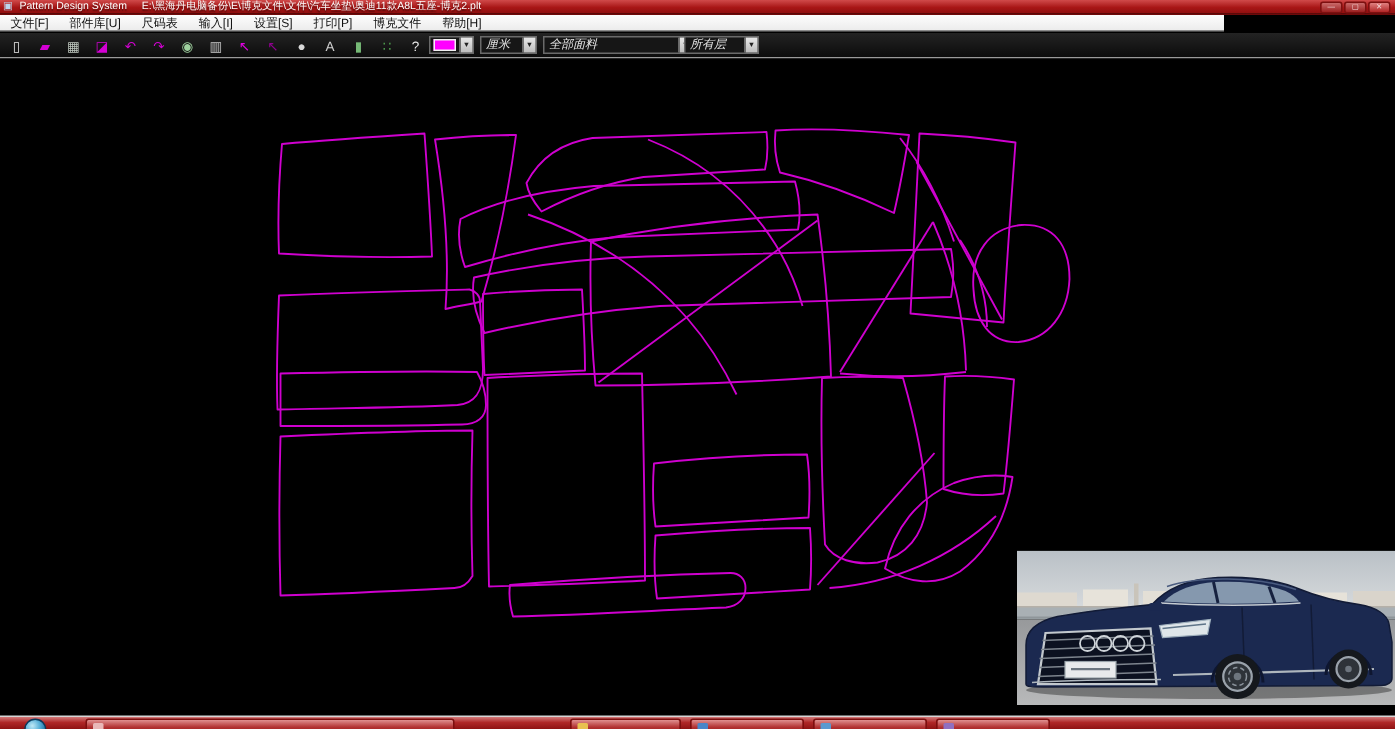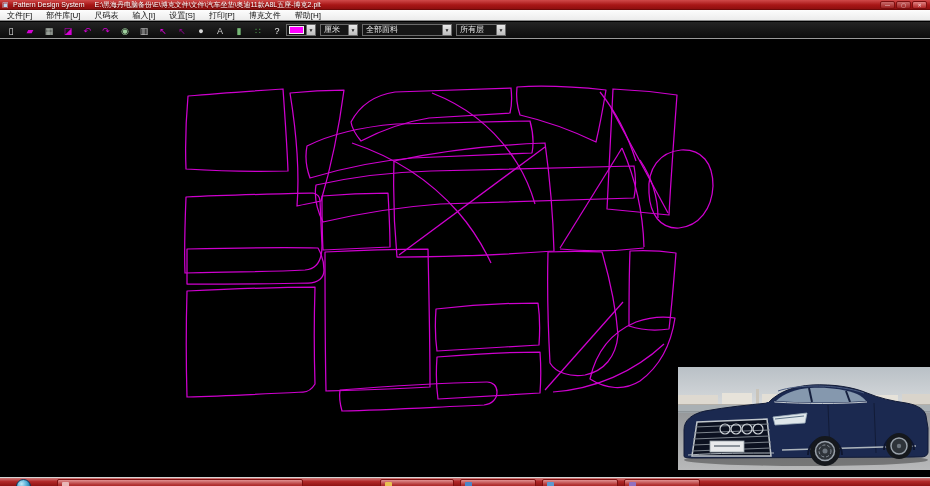--- a/index.html
+++ b/index.html
@@ -16,33 +16,33 @@
   #title-text { color:#ffffff; font-size:7px; line-height:10px; white-space:nowrap;
     text-shadow:0 1px 1px rgba(0,0,0,.5); }
   #title-text .path { margin-left:8px; }
   #win-controls { position:absolute; right:3px; top:1px; display:flex; gap:1px; }
   .win-btn { width:15px; height:8px; font-size:5px; line-height:7px; text-align:center;
     color:#f3dada; background:linear-gradient(#c96a6a,#9c2020); border:1px solid #7c1010;
     border-radius:2px; }
   .win-btn.close { background:linear-gradient(#e08080,#b02525); }
 
   
-  #menubar { position:absolute; left:0; top:10px; width:930px; height:11px;
+  #menubar { position:absolute; left:0; top:10px; width:816px; height:11px;
     background:linear-gradient(#fdfdfd,#ececec); display:flex; align-items:center;
     border-bottom:1px solid #8c8c8c; }
   .menu-item { font-size:8px; line-height:11px; color:#111; padding:0 7px; white-space:nowrap; }
 
   
   #toolbar { position:absolute; left:0; top:22px; width:930px; height:17px;
     background:linear-gradient(#232323,#0c0c0c); border-bottom:1px solid #9a9a9a; }
   .tool-btn { position:absolute; top:1px; width:16px; height:14px; text-align:center;
     font-size:9px; line-height:14px; background:transparent; border:1px solid transparent; }
   .combo { position:absolute; top:2px; height:12px; background:#161616; border:1px solid #6a6a6a;
     color:#e6e6e6; font-size:8px; line-height:10px; display:flex; align-items:center; }
-  .combo .val { flex:1; padding:0 3px; white-space:nowrap; overflow:hidden; }
+  .combo .val { flex:1; padding:0 3px; white-space:nowrap; overflow:hidden;font-style:italic; }
   .combo .arrow { width:9px; height:10px; background:linear-gradient(#e9e9e9,#bdbdbd);
     color:#222; font-size:5px; line-height:10px; text-align:center; border-left:1px solid #6a6a6a; }
   #color-combo .swatch { flex:1; height:8px; margin:0 2px; border:1px solid #f0f0f0; }
 
   
   #canvas { position:absolute; left:0; top:39px; width:930px; height:438px; background:#000; }
   #pattern-svg { width:100%; height:100%; display:block; }
   #pattern-svg path { fill:none; stroke:#cf00cf; stroke-width:1.25; stroke-linejoin:round; }
 
   
@@ -93,21 +93,21 @@
     <span class="combo" id="color-combo" style="left:286px;width:30px;">
       <span class="swatch" style="background: rgb(255, 0, 255);"></span>
       <span class="arrow">▼</span>
     </span>
 
     <span class="combo" style="left:320px;width:38px;">
       <span class="val">厘米</span>
       <span class="arrow">▼</span>
     </span>
 
-    <span class="combo" style="left:362px;width:90px;">
+    <span class="combo" style="left:362px;width:100px;">
       <span class="val">全部面料</span>
       <span class="arrow">▼</span>
     </span>
 
     <span class="combo" style="left:456px;width:50px;">
       <span class="val">所有层</span>
       <span class="arrow">▼</span>
     </span>
   </div>
 

